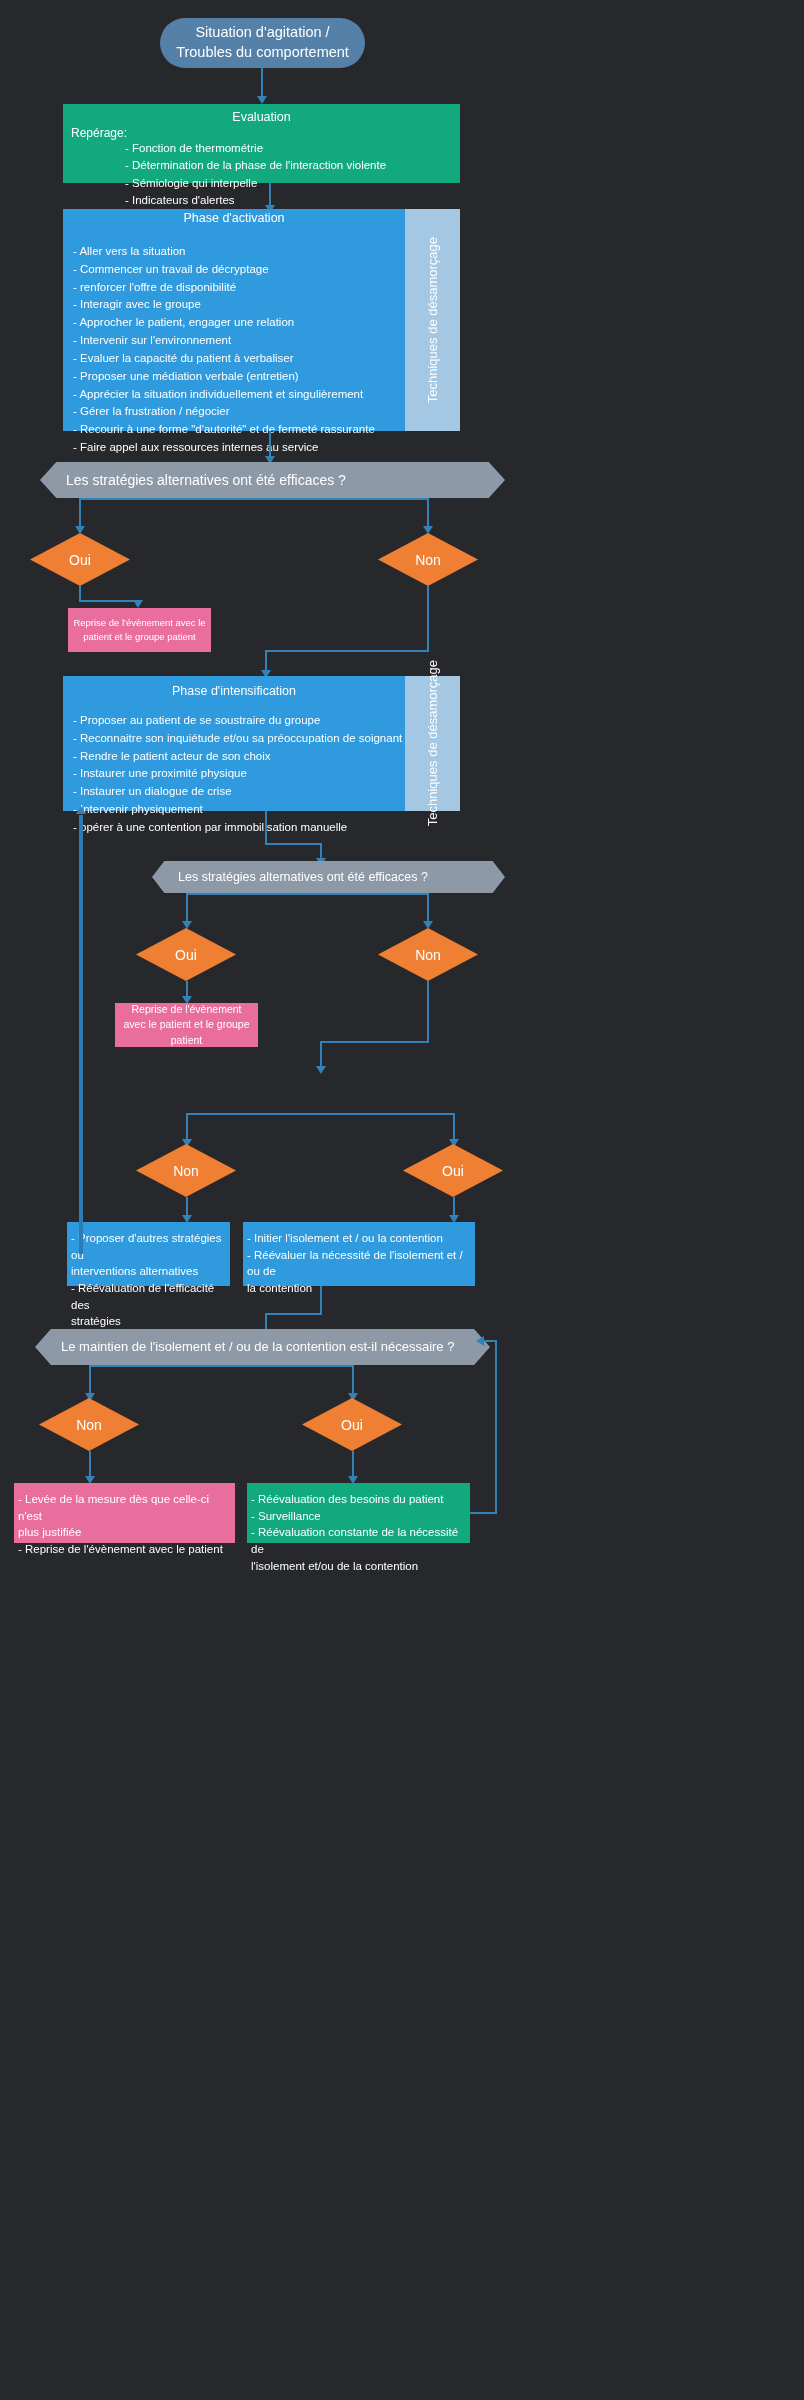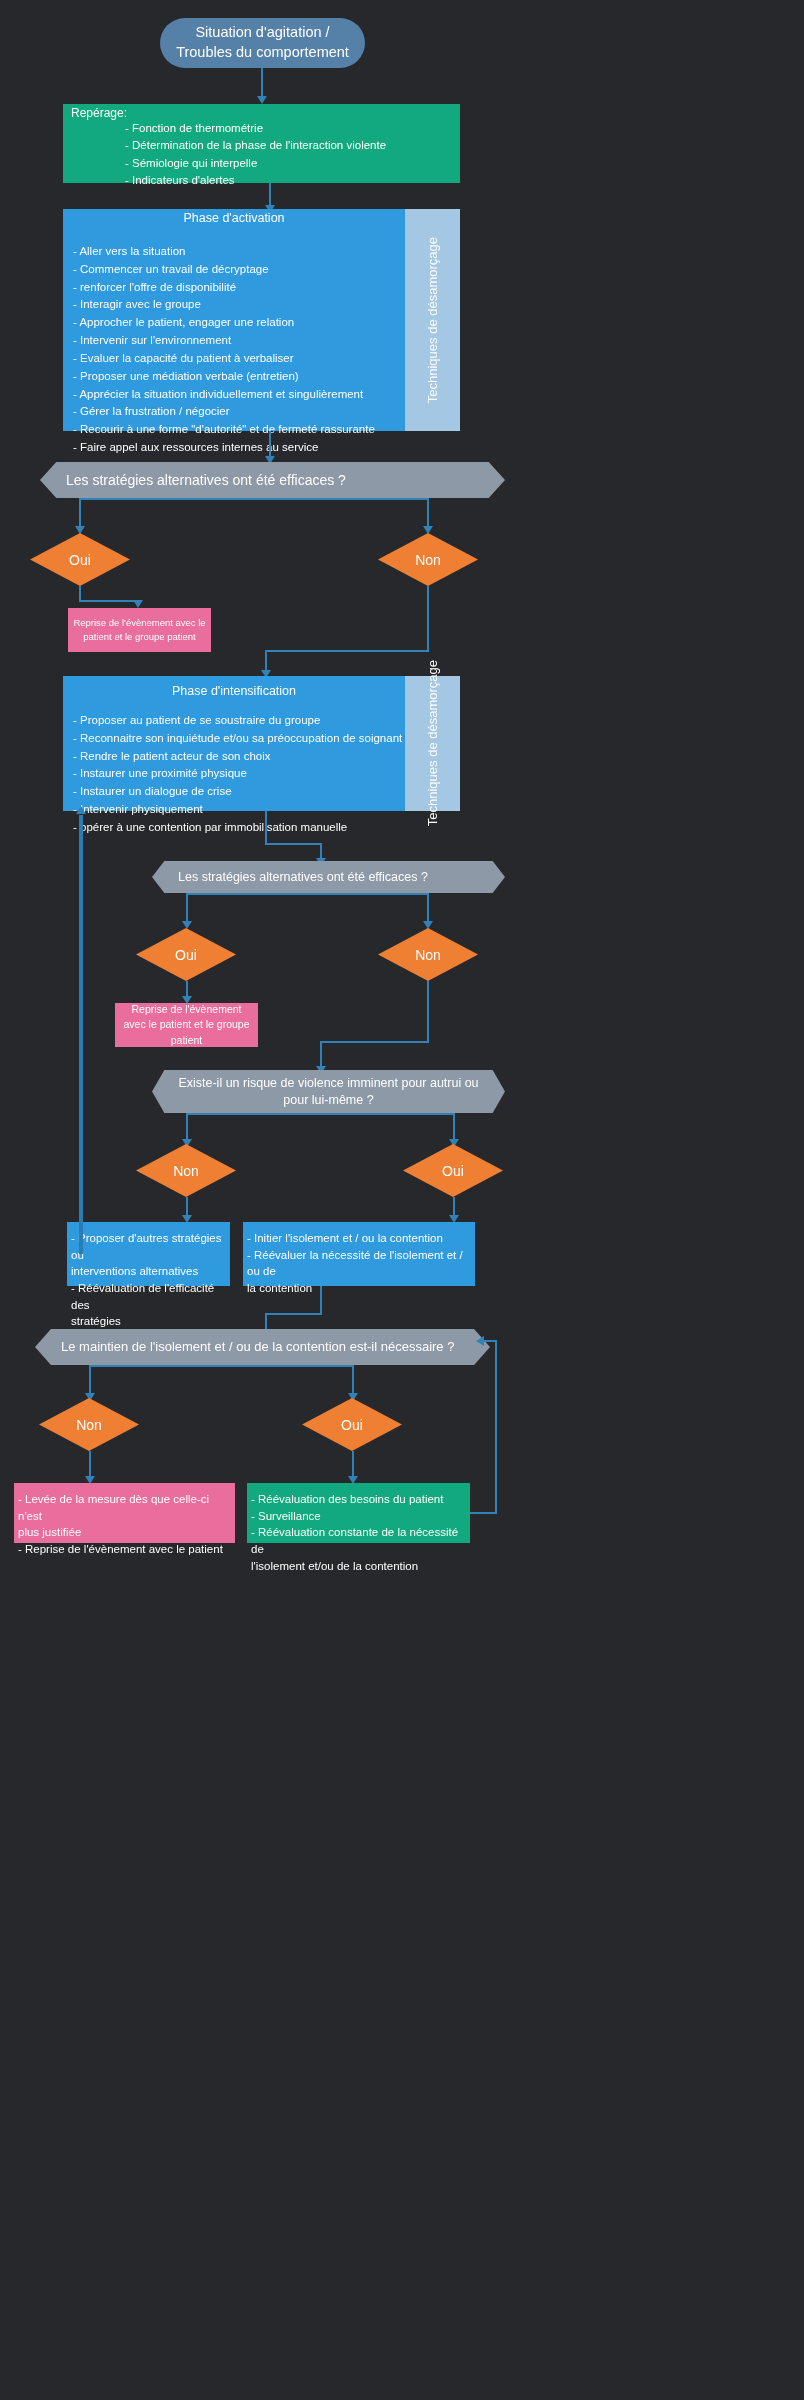--- a/index.html
+++ b/index.html
@@ -127,20 +127,21 @@
 <div id="canvas">
 
   <div class="node pill" style="left:160px; top:18px; width:205px; height:50px;">
     <span>Situation d'agitation / Troubles du comportement</span>
   </div>
 
   <div class="ln lnv" style="left:261px; top:68px; height:30px;"></div>
   <div class="arw" style="left:257px; top:96px;"></div>
 
   <div class="rect green" style="left:63px; top:104px; width:397px; height:79px;">
+    <span class="title">Evaluation</span>
     <span class="lead">Repérage:</span>
     <span class="ind">- Fonction de thermométrie</span>
     <span class="ind">- Détermination de la phase de l'interaction violente</span>
     <span class="ind">- Sémiologie qui interpelle</span>
     <span class="ind">- Indicateurs d'alertes</span>
   </div>
 
   <div class="ln lnv" style="left:269px; top:183px; height:24px;"></div>
   <div class="arw" style="left:265px; top:205px;"></div>
 
@@ -241,23 +242,20 @@
 
   <div class="node pink boxtext centered" style="left:115px; top:1003px; width:143px; height:44px; font-size:10.5px;">
     <span style="text-align:center;">Reprise de l'évènement avec le patient et le groupe patient</span>
   </div>
 
   <div class="ln lnv" style="left:427px; top:981px; height:62px;"></div>
   <div class="ln lnh" style="left:320px; top:1041px; width:109px;"></div>
   <div class="ln lnv" style="left:320px; top:1041px; height:27px;"></div>
   <div class="arw" style="left:316px; top:1066px;"></div>
 
-  <div class="hex small" style="left:152px; top:1070px; width:353px; height:43px;">
-    <span>Existe-il un risque de violence imminent pour autrui ou pour lui-même ?</span>
-  </div>
 
   <div class="ln lnh" style="left:186px; top:1113px; width:268px;"></div>
   <div class="ln lnv" style="left:186px; top:1113px; height:28px;"></div>
   <div class="arw" style="left:182px; top:1139px;"></div>
   <div class="ln lnv" style="left:453px; top:1113px; height:28px;"></div>
   <div class="arw" style="left:449px; top:1139px;"></div>
 
   <div class="diamond" style="left:136px; top:1144px; width:100px; height:53px;">
     <span>Non</span>
   </div>

